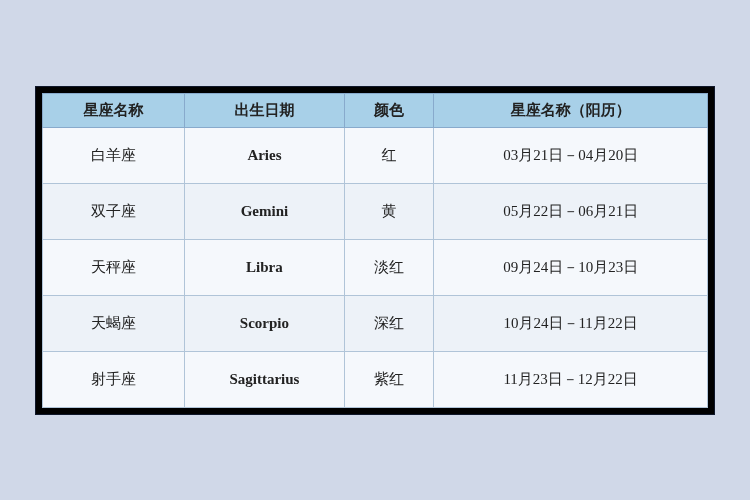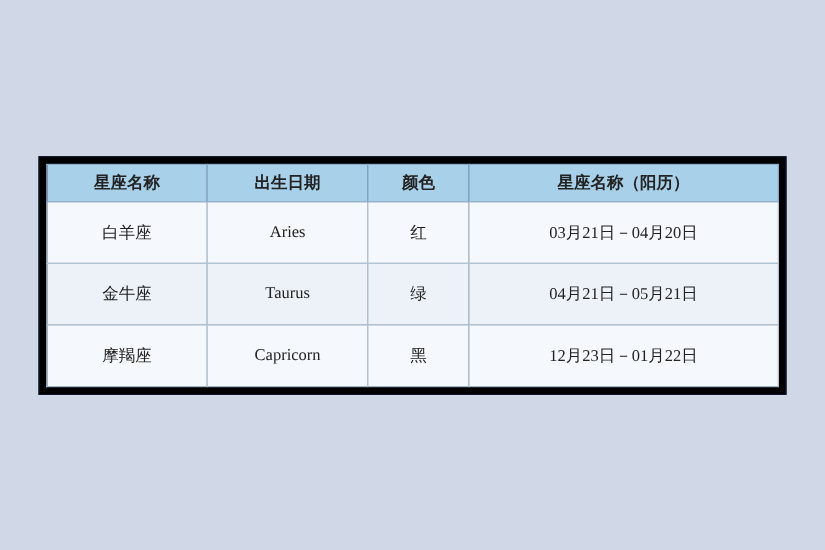--- a/index.html
+++ b/index.html
@@ -55,20 +55,21 @@
       text-align: center;
       font-size: 15px;
     }
 
     tbody tr td:first-child {
       font-weight: normal;
     }
 
     tbody tr td:nth-child(2) {
       font-style: normal;
+      font-weight: bold;
     }
   </style>
 </head>
 <body>
 
 <div class="table-container">
   <table>
     <thead>
       <tr>
         <th>星座名称</th>
@@ -78,26 +79,38 @@
       </tr>
     </thead>
     <tbody id="table-body">
     <tr>
           <td>白羊座</td>
           <td>Aries</td>
           <td>红</td>
           <td>03月21日－04月20日</td>
         </tr>
         <tr>
-          <td>金牛座</td>
-          <td>Taurus</td>
-          <td>绿</td>
-          <td>04月21日－05月21日</td>
+          <td>双子座</td>
+          <td>Gemini</td>
+          <td>黄</td>
+          <td>05月22日－06月21日</td>
         </tr>
         <tr>
-          <td>摩羯座</td>
-          <td>Capricorn</td>
-          <td>黑</td>
-          <td>12月23日－01月22日</td>
+          <td>天秤座</td>
+          <td>Libra</td>
+          <td>淡红</td>
+          <td>09月24日－10月23日</td>
+        </tr>
+        <tr>
+          <td>天蝎座</td>
+          <td>Scorpio</td>
+          <td>深红</td>
+          <td>10月24日－11月22日</td>
+        </tr>
+        <tr>
+          <td>射手座</td>
+          <td>Sagittarius</td>
+          <td>紫红</td>
+          <td>11月23日－12月22日</td>
         </tr>
       </tbody>
   </table>
 </div>
 
 </body></html>

